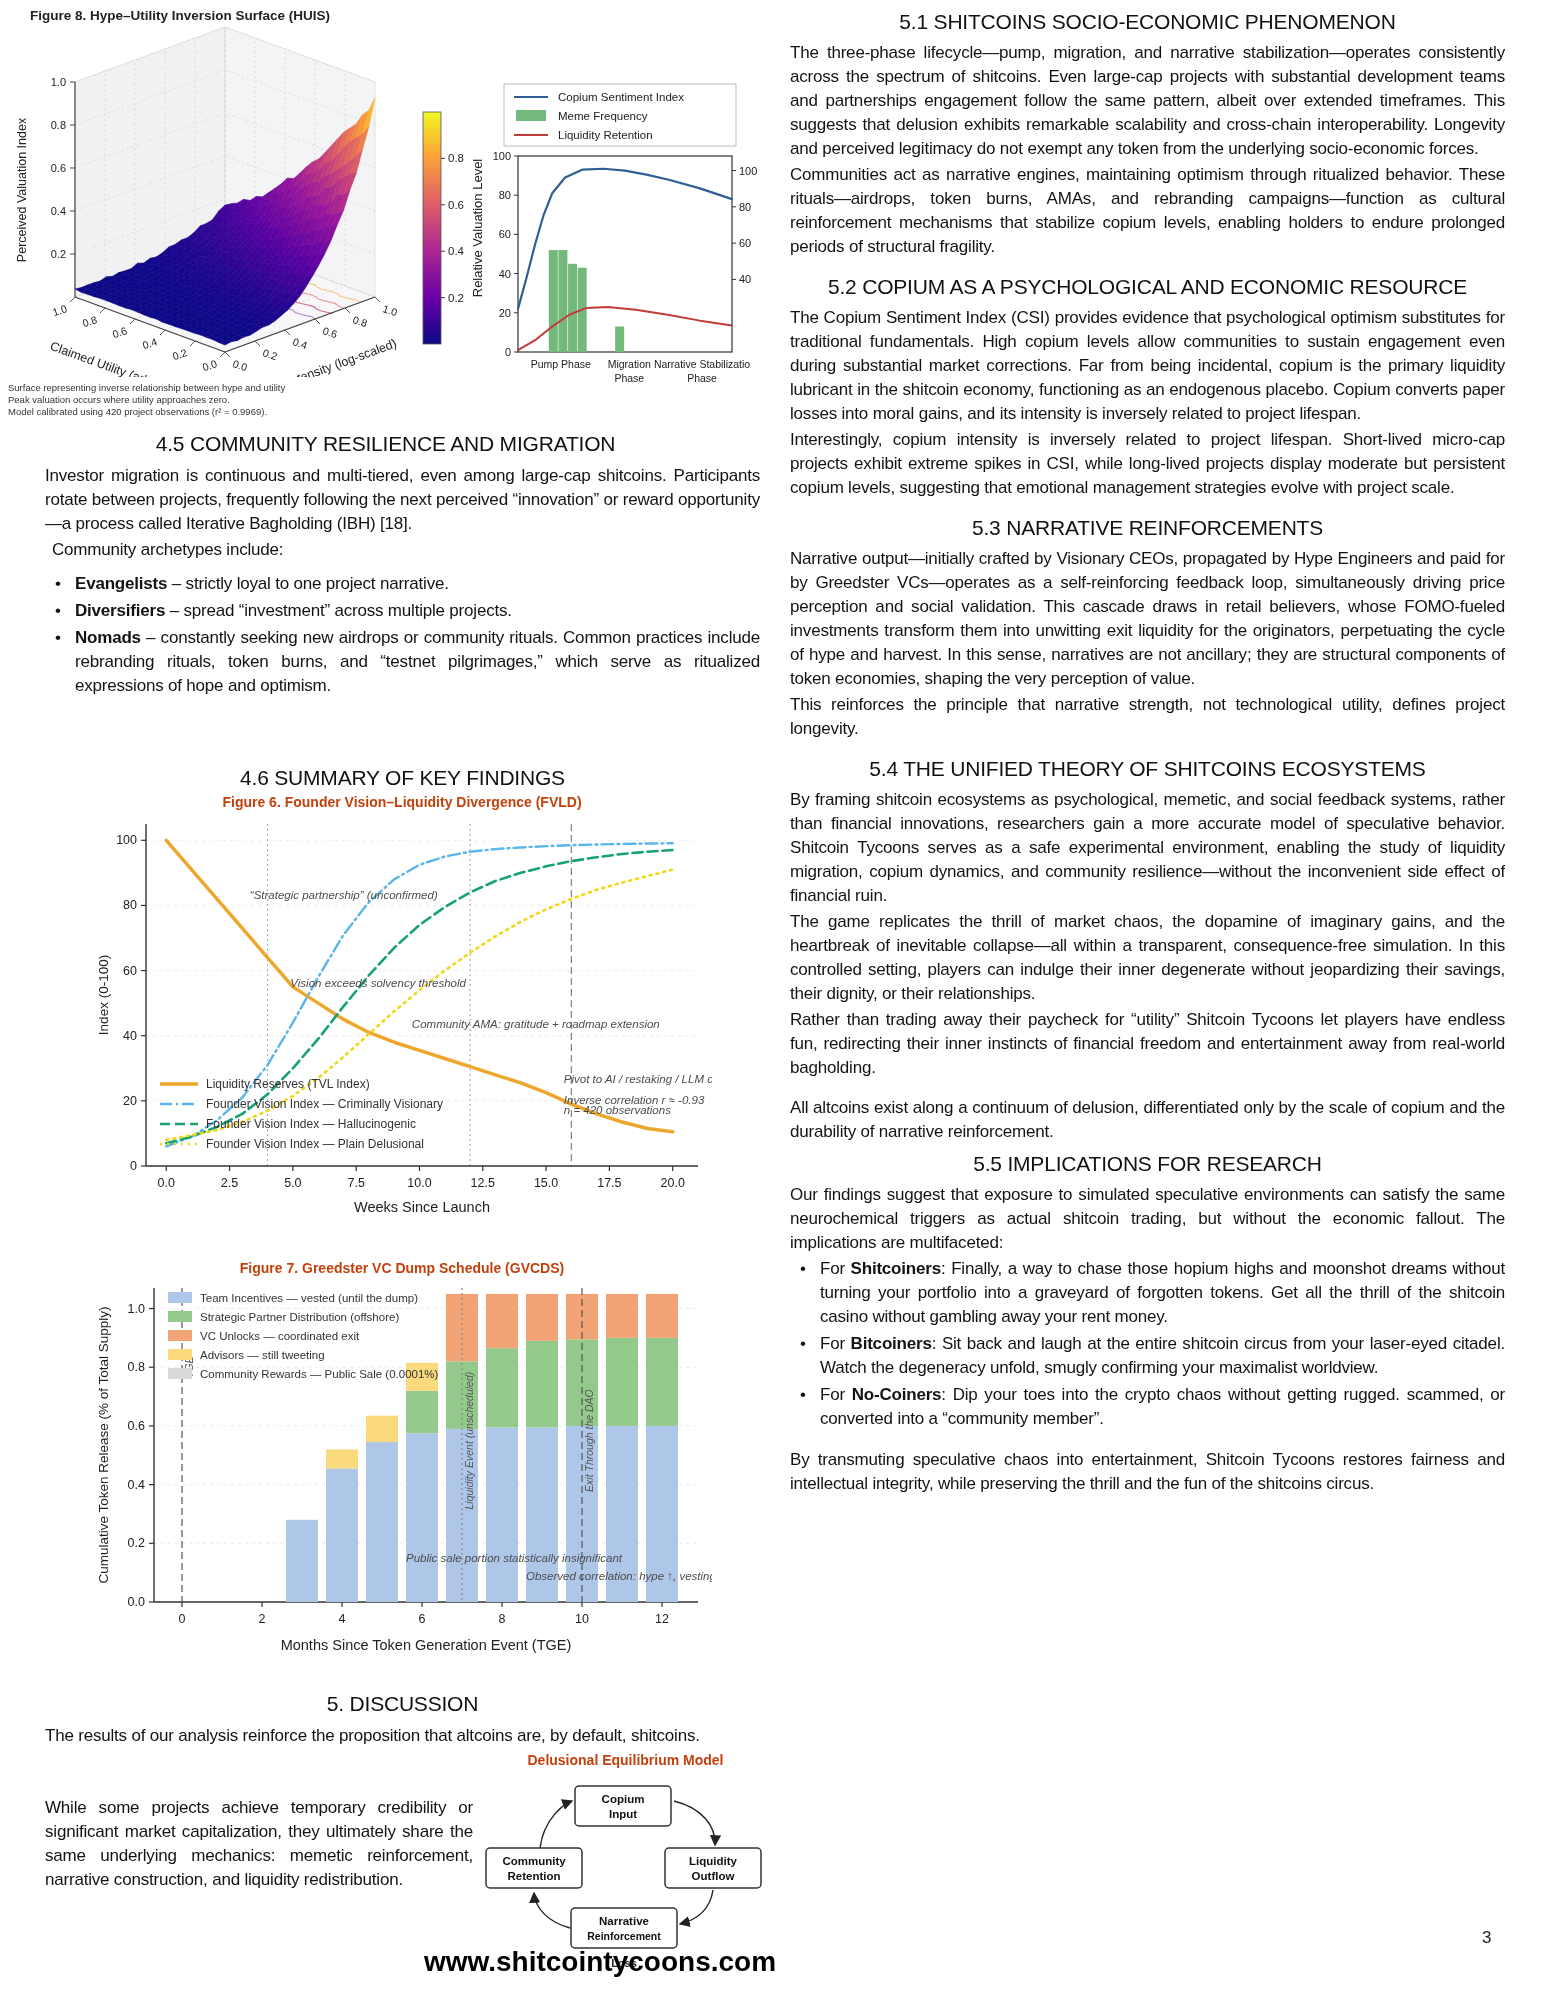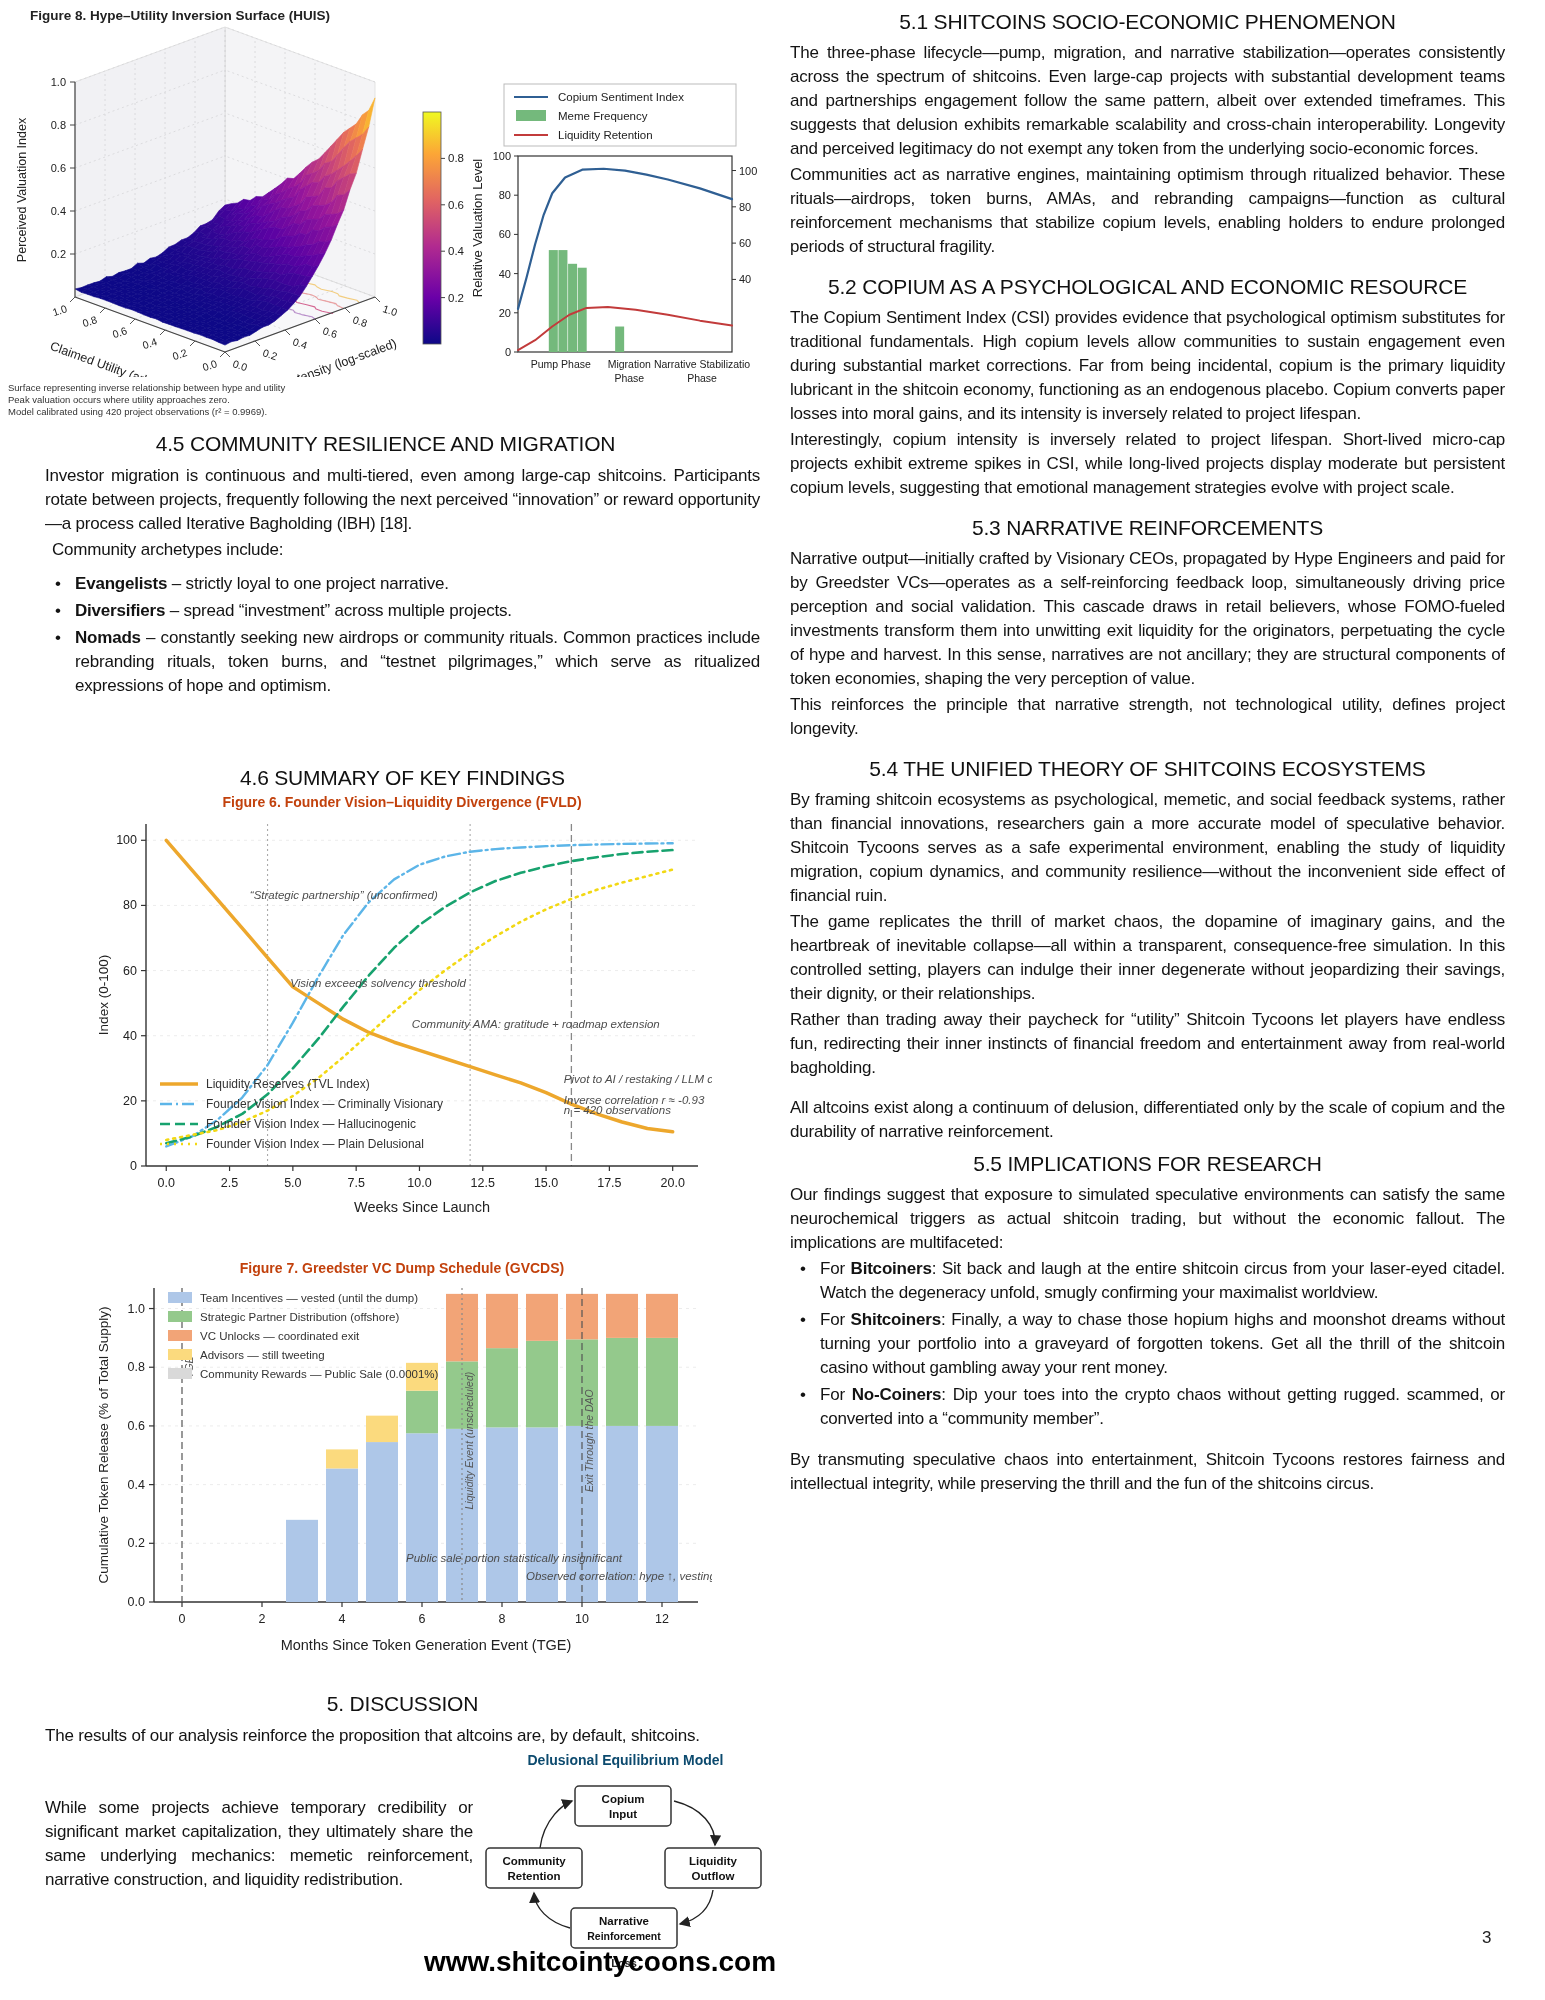--- a/index.html
+++ b/index.html
@@ -925,21 +925,21 @@
       </svg>
   </div>
 
   <div class="abs sec-h" style="left:45px;top:1692px;width:715px;">5. DISCUSSION</div>
 
   <div class="abs body-text" style="left:45px;top:1724px;width:715px;">The results of our analysis reinforce the proposition that altcoins are, by default, shitcoins.</div>
 
   <div class="abs body-text" style="left:45px;top:1796px;width:428px;">While some projects achieve temporary credibility or significant market capitalization, they ultimately share the same underlying mechanics: memetic reinforcement, narrative construction, and liquidity redistribution.</div>
 
   <div class="abs" style="left:478px;top:1752px;width:295px;">
-    <div class="fig-title" style="color:#0c4a6e;">Delusional Equilibrium Model</div>
+    <div class="fig-title" style="color:#c2410c;">Delusional Equilibrium Model</div>
     <svg width="295" height="205">
       <defs>
         <marker id="arrh" markerWidth="9" markerHeight="9" refX="7" refY="4" orient="auto">
           <path d="M0,0 L8,4 L0,8 Z" fill="#222"></path>
         </marker>
       </defs>
       <g stroke="#222" stroke-width="1.4" fill="none">
         <path d="M 62,80 C 66,50 86,36 94,33" marker-end="url(#arrh)"></path>
         <path d="M 196,33 C 224,40 238,58 237,77" marker-end="url(#arrh)"></path>
         <path d="M 235,122 C 232,142 218,152 202,156" marker-end="url(#arrh)"></path>
@@ -986,21 +986,21 @@
     <p>By framing shitcoin ecosystems as psychological, memetic, and social feedback systems, rather than financial innovations, researchers gain a more accurate model of speculative behavior. Shitcoin Tycoons serves as a safe experimental environment, enabling the study of liquidity migration, copium dynamics, and community resilience—without the inconvenient side effect of financial ruin.</p>
     <p>The game replicates the thrill of market chaos, the dopamine of imaginary gains, and the heartbreak of inevitable collapse—all within a transparent, consequence-free simulation. In this controlled setting, players can indulge their inner degenerate without jeopardizing their savings, their dignity, or their relationships.</p>
     <p>Rather than trading away their paycheck for “utility” Shitcoin Tycoons let players have endless fun, redirecting their inner instincts of financial freedom and entertainment away from real-world bagholding.</p>
 
     <div class="gap"></div>
     <p class="note">All altcoins exist along a continuum of delusion, differentiated only by the scale of copium and the durability of narrative reinforcement.</p>
 
     <div class="sec-h" style="margin-top:8px;">5.5 IMPLICATIONS FOR RESEARCH</div>
     <p>Our findings suggest that exposure to simulated speculative environments can satisfy the same neurochemical triggers as actual shitcoin trading, but without the economic fallout. The implications are multifaceted:</p>
     <ul class="bullets" style="margin-top:2px;">
+      <li><span>For </span><span class="lead">Shitcoiners</span><span>: Finally, a way to chase those hopium highs and moonshot dreams without turning your portfolio into a graveyard of forgotten tokens. Get all the thrill of the shitcoin casino without gambling away your rent money.</span></li>
       <li><span>For </span><span class="lead">Bitcoiners</span><span>: Sit back and laugh at the entire shitcoin circus from your laser-eyed citadel. Watch the degeneracy unfold, smugly confirming your maximalist worldview.</span></li>
-      <li><span>For </span><span class="lead">Shitcoiners</span><span>: Finally, a way to chase those hopium highs and moonshot dreams without turning your portfolio into a graveyard of forgotten tokens. Get all the thrill of the shitcoin casino without gambling away your rent money.</span></li>
       <li><span>For </span><span class="lead">No-Coiners</span><span>: Dip your toes into the crypto chaos without getting rugged.  scammed, or converted into a “community member”.</span></li>
     </ul>
     <div class="gap"></div>
     <p>By transmuting speculative chaos into entertainment, Shitcoin Tycoons restores fairness and intellectual integrity, while preserving the thrill and the fun of the shitcoins circus.</p>
   </div>
 
 </div>
 
 </body></html>

